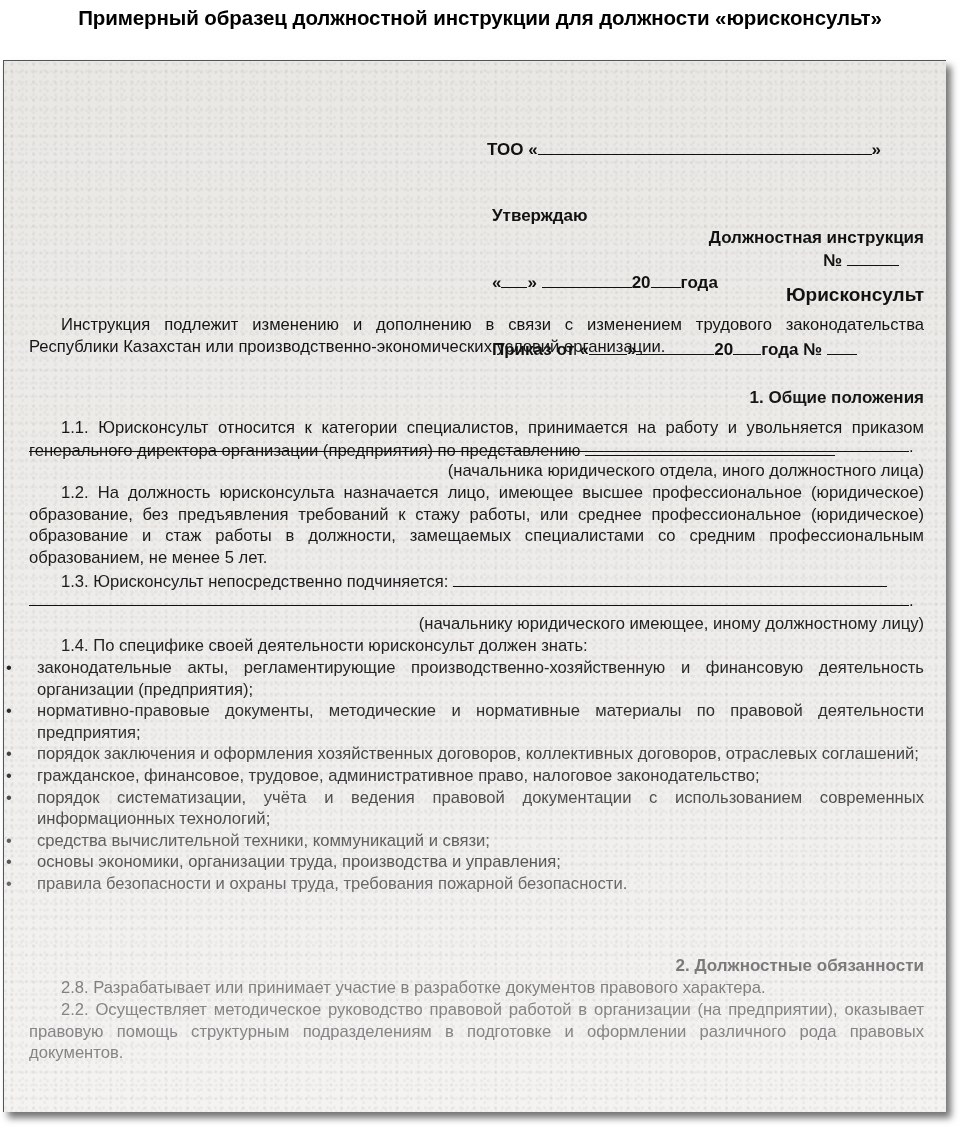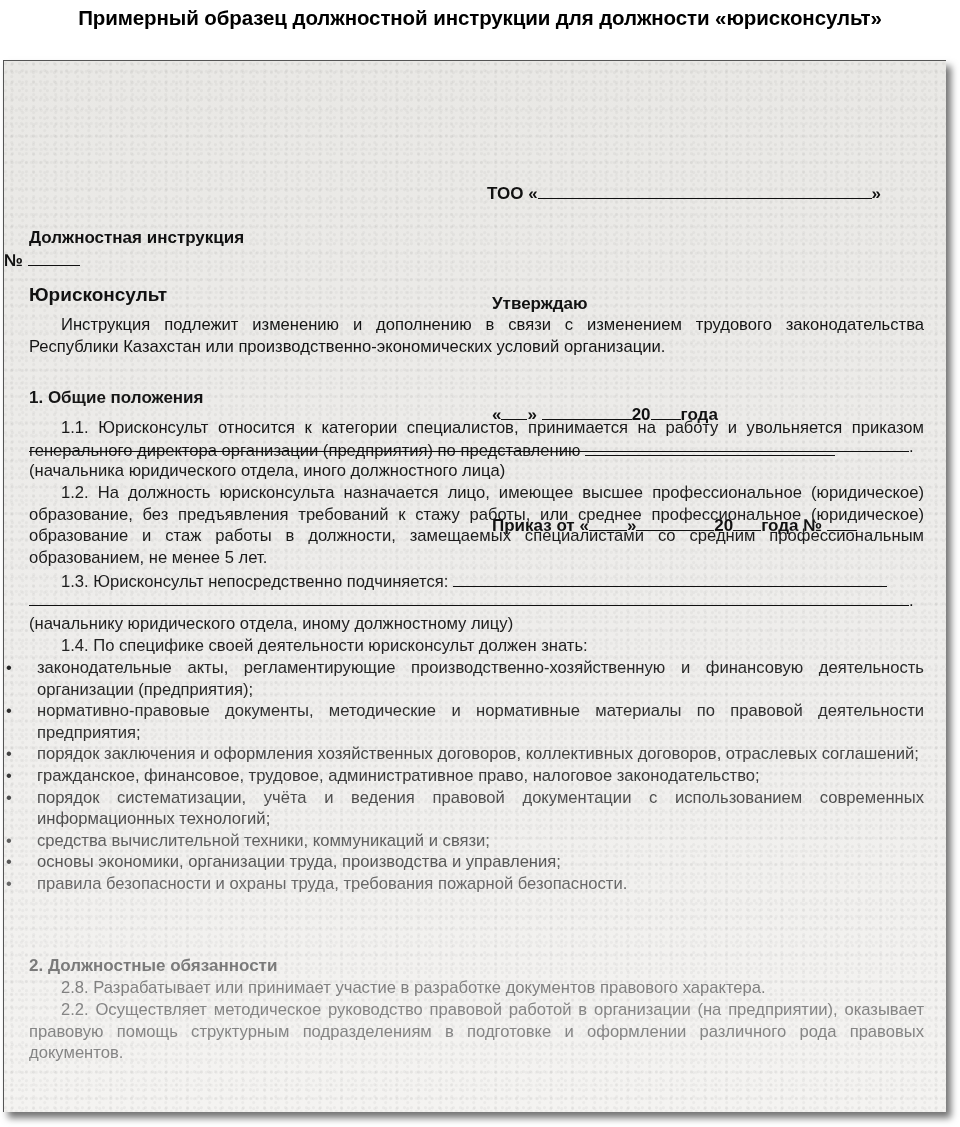--- a/index.html
+++ b/index.html
@@ -24,23 +24,23 @@
       box-shadow: 5px 6px 7px rgba(0,0,0,0.55);
     }
     .doc {
       position: absolute; left: 25px; top: 0; width: 895px;
       font-size: 16.6px; line-height: 21.6px; color: #111;
     }
     .approve {
       position: absolute; left: 483px; top: 33px; font-weight: bold; font-size: 17px; line-height: 22px; color: #111;
       white-space: pre;
     }
-    .approve div { white-space: pre; margin-top: 44px; }
+    .approve div { white-space: pre; }
     .approve .ind { padding-left: 5px; }
-    .center { text-align: left; }
+    .center { text-align: right; }
     .bold { font-weight: bold; }
     .abs { position: absolute; left: 0; width: 895px; }
     .para { text-indent: 32px; text-align: justify; }
     .uline { display: inline-block; border-bottom: 1.5px solid #111; height: 16px; vertical-align: baseline; }
     .fullline { border-bottom: 1.5px solid #111; height: 14px; width: 880px; display: inline-block; }
     ul.knows { list-style: none; padding: 0; margin: 0; }
     ul.knows li { position: relative; padding-left: 33px; text-align: justify; }
     ul.knows li::before { content: "•"; position: absolute; left: 2px; top: 0; }
   </style>
 </head>
@@ -64,21 +64,21 @@
     <div class="abs center bold" style="top:223px; font-size:19px;">Юрисконсульт</div>
     <div class="abs para" style="top:253px; color:#141414;">Инструкция подлежит изменению и дополнению в связи с изменением трудового законодательства Республики Казахстан или производственно-экономических условий организации.</div>
 
     <div class="abs center bold" style="top:326px; font-size:17px; color:#161616;">1. Общие положения</div>
     <div class="abs para" style="top:356px; color:#171717;"><span>1.1. Юрисконсульт относится к категории специалистов, принимается на работу и увольняется приказом генерального директора организации (предприятия) по представлению </span><span class="uline" style="width:250px"></span></div>
     <div class="abs" style="top:375px;"><span class="fullline"></span>.</div>
     <div class="abs center" style="top:399px; color:#1a1a1a;">(начальника юридического отдела, иного должностного лица)</div>
     <div class="abs para" style="top:421px; color:#1b1b1b;">1.2. На должность юрисконсульта назначается лицо, имеющее высшее профессиональное (юридическое) образование, без предъявления требований к стажу работы, или среднее профессиональное (юридическое) образование и стаж работы в должности, замещаемых специалистами со средним профессиональным образованием, не менее 5 лет.</div>
     <div class="abs para" style="top:509px; color:#1d1d1d;"><span>1.3. Юрисконсульт непосредственно подчиняется: </span><span class="uline" style="width:434px"></span></div>
     <div class="abs" style="top:529px;"><span class="fullline"></span>.</div>
-    <div class="abs center" style="top:552px; color:#202020;">(начальнику юридического отдела, иному должностному лицу)</div>
+    <div class="abs center" style="top:552px; color:#202020;">(начальнику юридического имеющее, иному должностному лицу)</div>
     <div class="abs" style="top:574px; padding-left:32px; color:#222;">1.4. По специфике своей деятельности юрисконсульт должен знать:</div>
 
     <ul class="knows abs" style="top:596px; left:-25px; width:920px;">
       <li style="color:#272727;">законодательные акты, регламентирующие производственно-хозяйственную и финансовую деятельность организации (предприятия);</li>
       <li style="color:#303030;">нормативно-правовые документы, методические и нормативные материалы по правовой деятельности предприятия;</li>
       <li style="color:#444;">порядок заключения и оформления хозяйственных договоров, коллективных договоров, отраслевых соглашений;</li>
       <li style="color:#3a3a3a;">гражданское, финансовое, трудовое, административное право, налоговое законодательство;</li>
       <li style="color:#4e4e4e;">порядок систематизации, учёта и ведения правовой документации с использованием современных информационных технологий;</li>
       <li style="color:#606060;">средства вычислительной техники, коммуникаций и связи;</li>
       <li style="color:#585858;">основы экономики, организации труда, производства и управления;</li>

